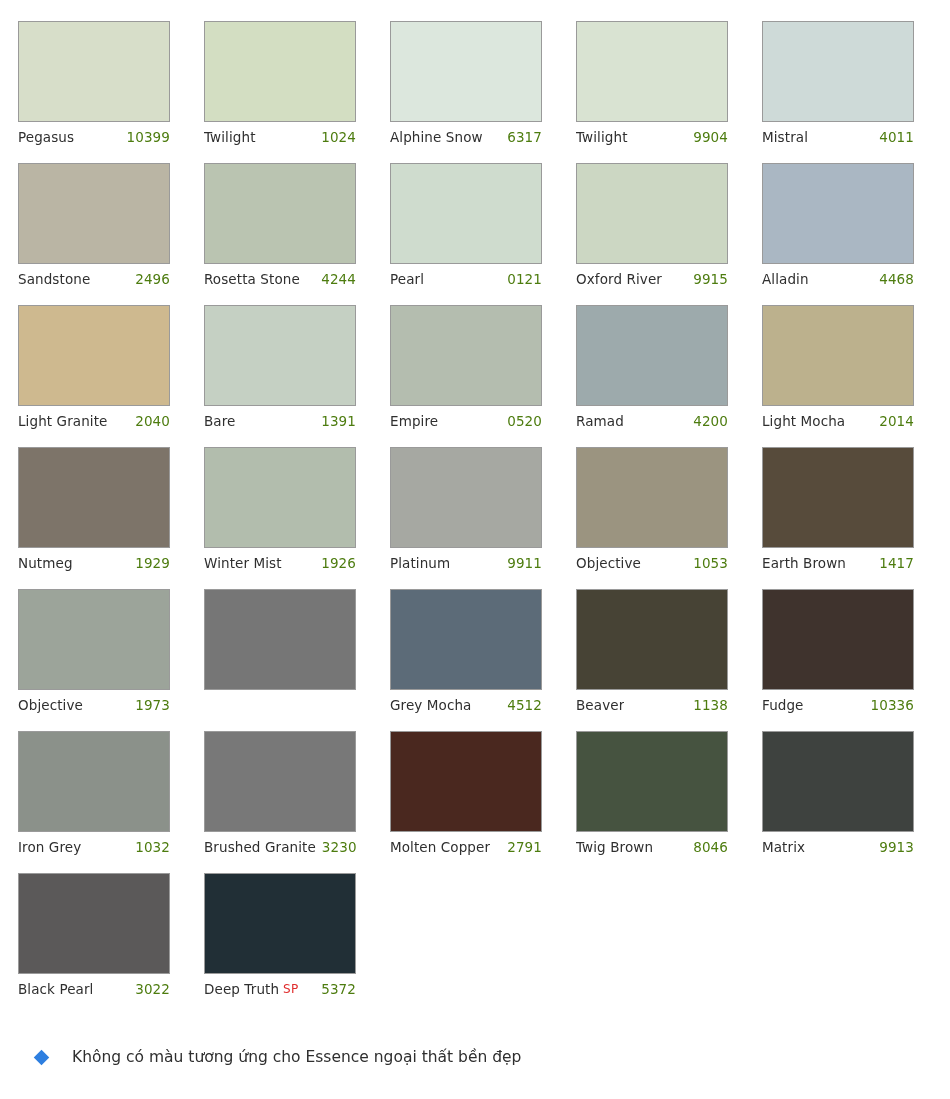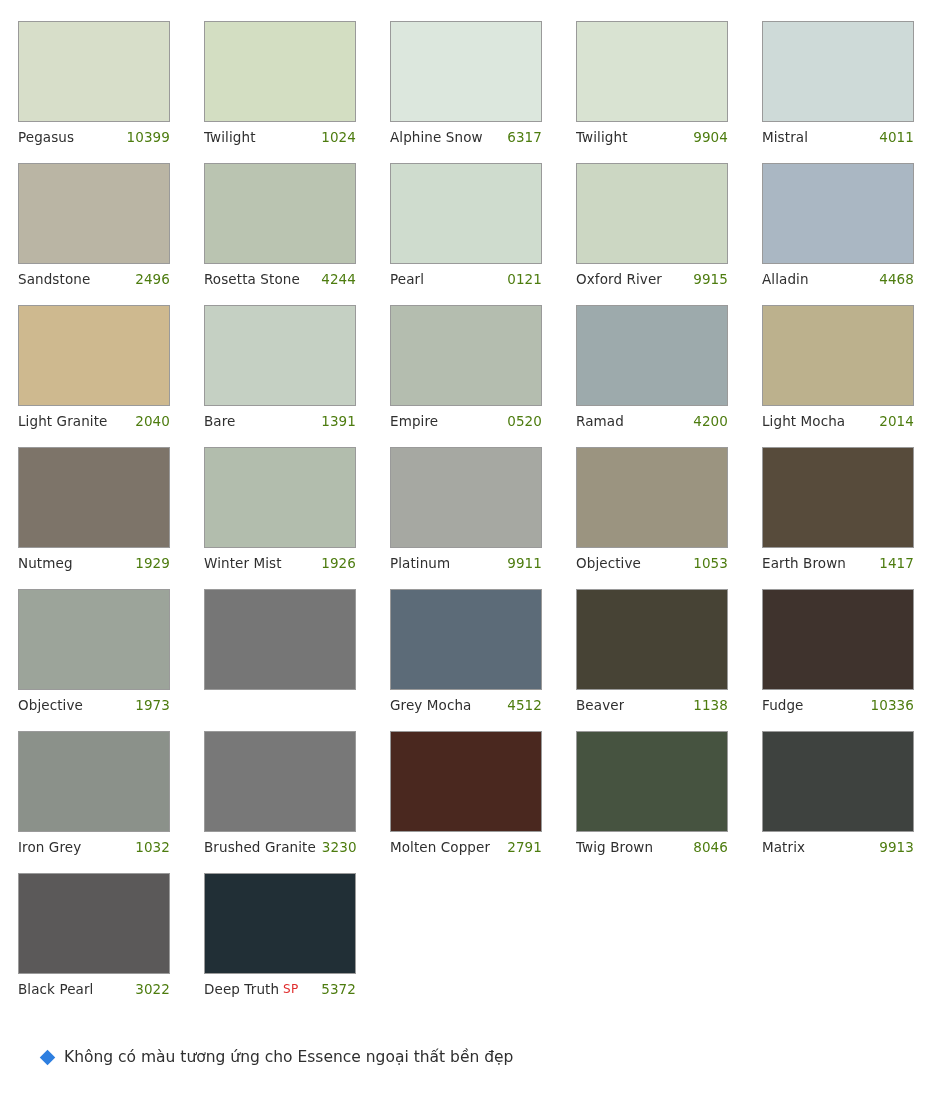--- a/index.html
+++ b/index.html
@@ -63,25 +63,25 @@
   .sp-badge {
     color: #e02b2b;
     font-size: 12px;
     font-weight: normal;
     letter-spacing: 0.2px;
     position: relative;
     top: -1px;
   }
   .footnote {
     position: absolute;
-    left: 42px;
+    left: 36px;
     top: 1050px;
     display: flex;
     align-items: center;
-    gap: 11px;
+    gap: 25px;
     font-size: 15.5px;
     color: #2f2f2f;
   }
   .diamond-icon {
     width: 11px;
     height: 11px;
     background: #2e7fe0;
     transform: rotate(45deg);
     flex: 0 0 auto;
     display: inline-block;

